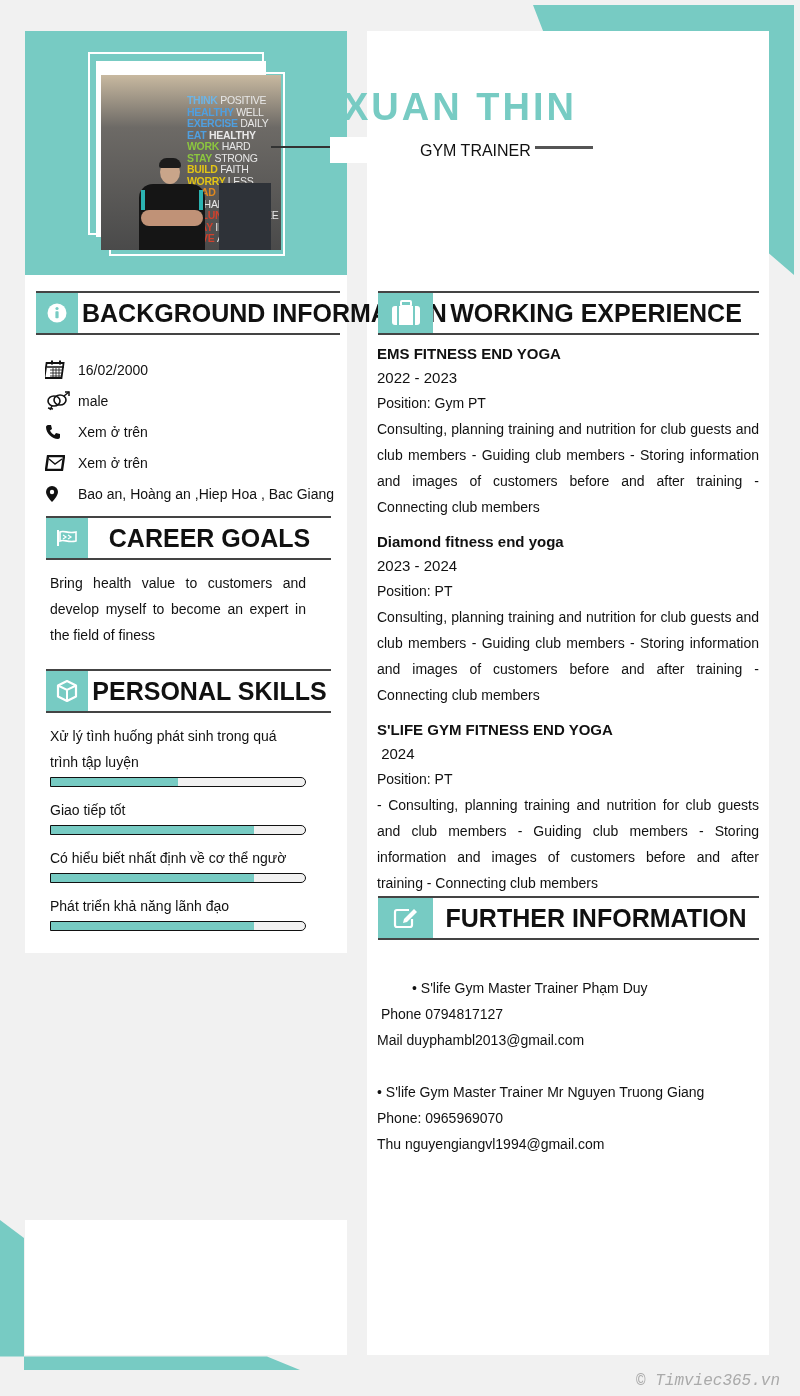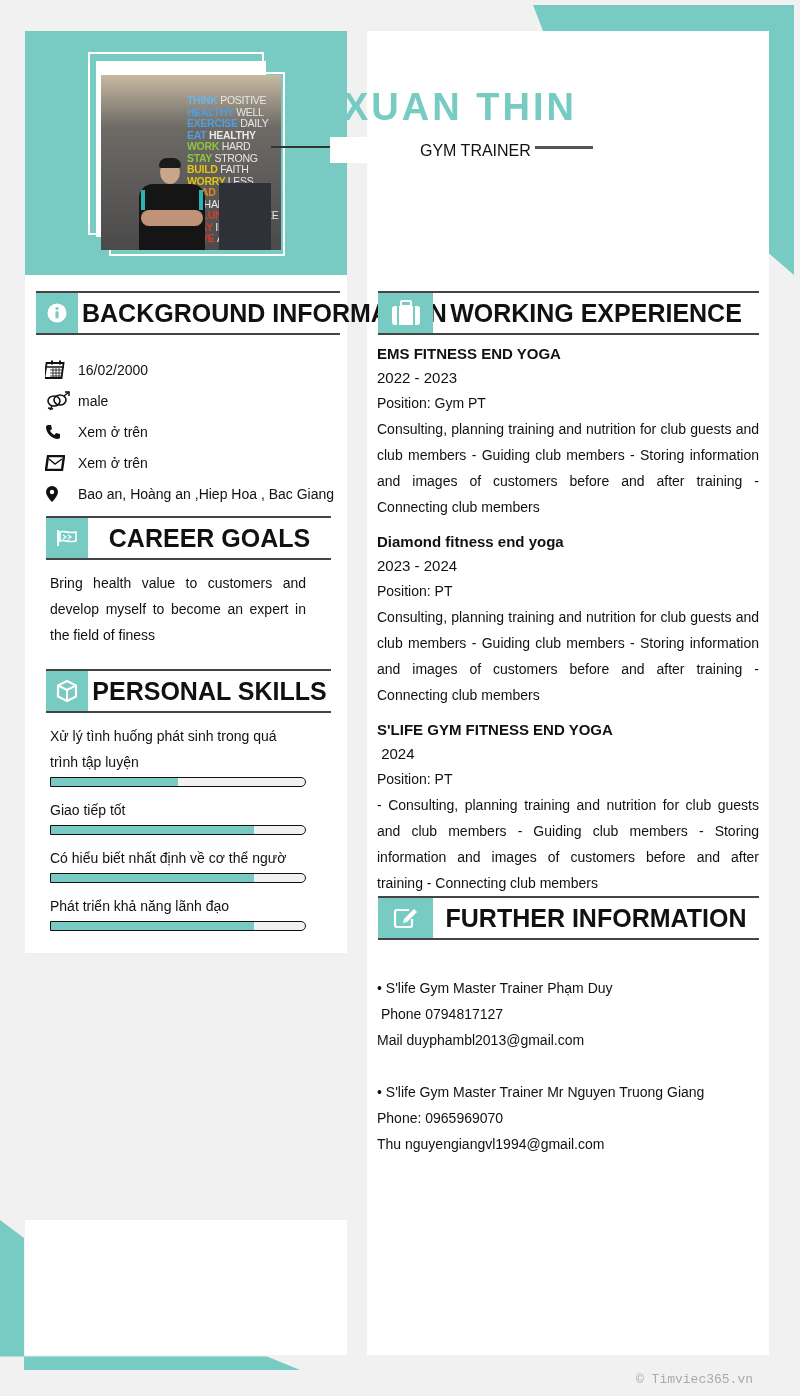--- a/index.html
+++ b/index.html
@@ -56,21 +56,21 @@
 
   .exp { position: absolute; left: 377px; width: 382px; }
   .exp-company { font-size: 15px; font-weight: bold; line-height: 24px; }
   .exp-period { font-size: 15px; font-weight: normal; line-height: 24px; }
   .exp-pos { font-size: 14px; line-height: 26px; }
   .exp-desc { font-size: 14px; line-height: 26px; text-align: justify; }
 
   .further { position: absolute; left: 377px; top: 975px; width: 382px; font-size: 14px; line-height: 26px; }
   .further .gap { height: 26px; }
 
-  .watermark { position: absolute; left: 636px; top: 1372px; font-family: "Liberation Mono", monospace; font-size: 13px; color: #aaa; }
+  .watermark { position: absolute; left: 636px; top: 1372px; font-family: "Liberation Mono", monospace; font-size: 16px; color: #aaa; font-style: italic; }
 </style>
 </head>
 <body>
 
 <div class="deco-tr"></div>
 <div class="deco-bl"></div>
 
 <div class="left-col"></div>
 <div class="left-col2"></div>
 <div class="right-col"></div>
@@ -257,21 +257,21 @@
 <div class="sec-head" style="left:378px; top:896px; width:381px;">
   <div class="icon-box" style="width:55px;">
     <svg width="26" height="22" viewBox="0 0 26 22">
         <path d="M16 3H4a2 2 0 0 0-2 2v13a2 2 0 0 0 2 2h13a2 2 0 0 0 2-2v-6" fill="none" stroke="#fff" stroke-width="2.2"></path>
         <path d="M21 2l3 3-10 10-4 1 1-4z" fill="#fff"></path>
       </svg>
   </div>
   <div class="sec-title">FURTHER INFORMATION</div>
 </div>
 <div class="further" id="further">
-    <div style="white-space: pre;">• S'life Gym Master Trainer Phạm Duy</div>
+    <div style="white-space: pre; margin-left: 35px;">• S'life Gym Master Trainer Phạm Duy</div>
     <div style="white-space: pre;"> Phone 0794817127</div>
     <div style="white-space: pre;">Mail duyphambl2013@gmail.com</div>
     <div class="gap"></div>
     <div style="white-space: pre;">• S'life Gym Master Trainer Mr Nguyen Truong Giang</div>
     <div style="white-space: pre;">Phone: 0965969070</div>
     <div style="white-space: pre;">Thu nguyengiangvl1994@gmail.com</div>
   </div>
 
 <div class="watermark">© Timviec365.vn</div>
 

